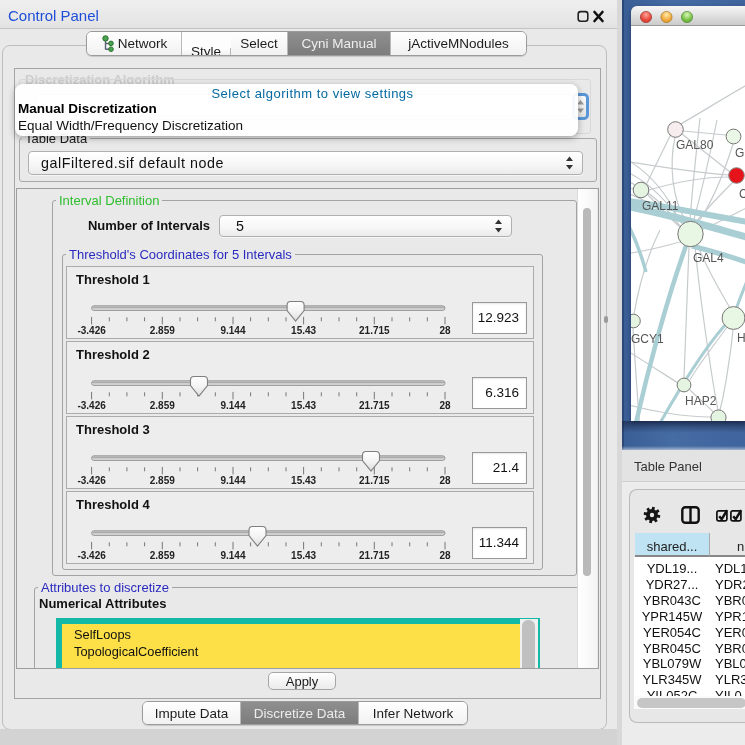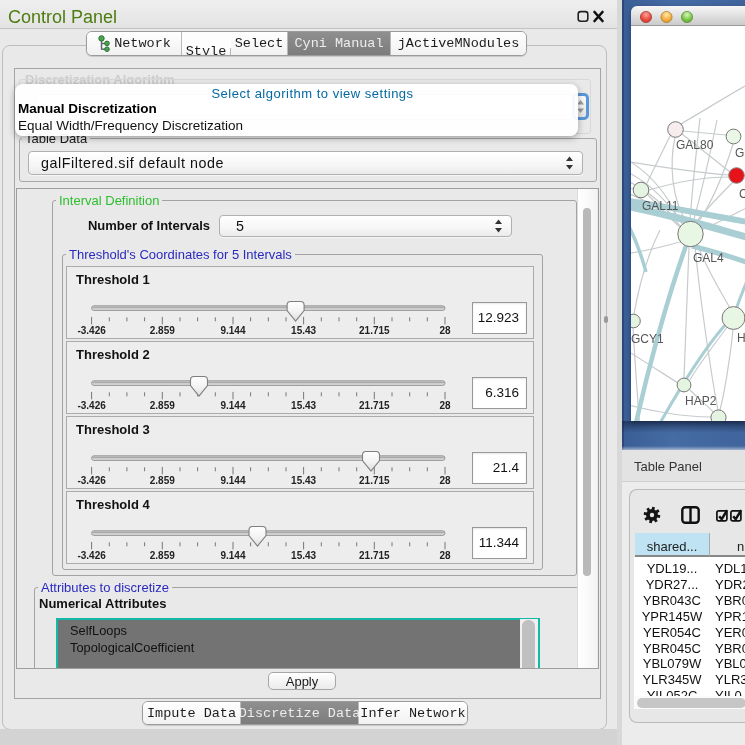--- a/index.html
+++ b/index.html
@@ -1,31 +1,31 @@
 <!DOCTYPE html>
 <html><head>
 <meta charset="utf-8">
 <style>
 html,body{margin:0;padding:0;}
 body{width:745px;height:745px;position:relative;overflow:hidden;background:#d9d9d9;
  font-family:"Liberation Sans",sans-serif;-webkit-font-smoothing:antialiased;}
 .abs{position:absolute;}
-.fs13{font-size:18px;color:#4d7c0f;}
+.fs13{font-size:15px;color:#1d4ed8;}
 .bold{font-weight:bold;}
 
 .combo{position:absolute;border:1px solid #b0b0b0;border-radius:4px;
  background:linear-gradient(#ffffff,#f6f6f6 60%,#ebebeb);box-shadow:0 1px 0 rgba(255,255,255,.6);}
 .combo .ctext{position:absolute;left:12px;top:50%;transform:translateY(-50%);font-size:14.3px;letter-spacing:0.55px;color:#111;white-space:nowrap;}
 .stepper{position:absolute;top:50%;transform:translateY(-50%);width:9px;height:14px;}
 
 .group{position:absolute;border:1px solid #a6a6a6;border-radius:3px;}
 .legend{position:absolute;font-size:13px;background:#e9e9e9;padding:0 3px;white-space:nowrap;}
 
 .seg{position:absolute;display:flex;border:1px solid #9b9b9b;border-radius:6px;overflow:hidden;
- background:#fdfdfd;box-shadow:0 1px 1px rgba(0,0,0,0.15);font-family:Liberation Mono, monospace;}
+ background:#fdfdfd;box-shadow:0 1px 1px rgba(0,0,0,0.15);}
 .seg .s{display:flex;align-items:center;justify-content:center;font-size:13.5px;color:#1c1c1c;
  background:linear-gradient(#ffffff,#f1f1f1);border-right:1px solid #b9b9b9;white-space:nowrap;}
 .seg .s:last-child{border-right:none;}
 .seg .sel{background:linear-gradient(#8f8f8f,#7c7c7c);color:#ededed;}
 
 .tpanel{position:absolute;left:66px;width:466px;height:71px;background:#ededed;border:1px solid #ababab;}
 .tpanel .tlab{position:absolute;left:9px;top:5px;font-size:13px;font-weight:bold;color:#111;}
 .vfield{position:absolute;left:405px;top:34.8px;width:55px;height:32px;background:#ffffff;
  border:1px solid #989898;box-sizing:border-box;font-size:13.5px;color:#111;box-shadow:inset 0 1px 2px rgba(0,0,0,0.10);
  display:flex;align-items:center;justify-content:flex-end;padding-right:7px;}
@@ -288,21 +288,21 @@
         </defs>
   <path d="M182.0,43.5 L182.0,38 Q182.0,34.5 185.5,34.5 L195.5,34.5 Q199.0,34.5 199.0,38 L199.0,43.5 L190.5,54.2 Z" fill="url(#th3)" stroke="#7f7f7f" stroke-width="1.1"></path>
   </svg>
   <div class="vfield">11.344</div>
  </div>
 
  <div class="group" style="left:17px;top:398px;width:548px;height:120px;border-color:#a3a3a3;"></div>
  <div class="legend" style="left:21px;top:391px;color:#2a2ac0;">Attributes to discretize</div>
  <div class="abs bold" style="left:22px;top:407px;font-size:13px;color:#111;">Numerical Attributes</div>
 
- <div class="abs" style="left:39px;top:429px;width:484px;height:60px;background:#737373;border:2px solid #14b8a6;box-sizing:border-box;">
+ <div class="abs" style="left:39px;top:429px;width:484px;height:60px;background:#fde047;border:6px solid #14b8a6;box-sizing:border-box;">
   <div class="listitem" style="padding-top:3px;">SelfLoops</div>
   <div class="listitem">TopologicalCoefficient</div>
  </div>
  <div class="abs" style="left:503px;top:430px;width:18px;height:58px;background:#f0f0f0;"></div>
  <div class="abs" style="left:505px;top:431px;width:13px;height:56px;background:#c0c0c0;border-radius:6px;"></div>
 
  <div class="abs" style="left:560px;top:0;width:19px;height:479px;background:linear-gradient(90deg,#ffffff,#f4f4f4);border-left:1px solid #dadada;"></div>
  <div class="abs" style="left:566px;top:19px;width:8px;height:368px;background:#b9b9b9;border-radius:4px;"></div>
 </div>
 

